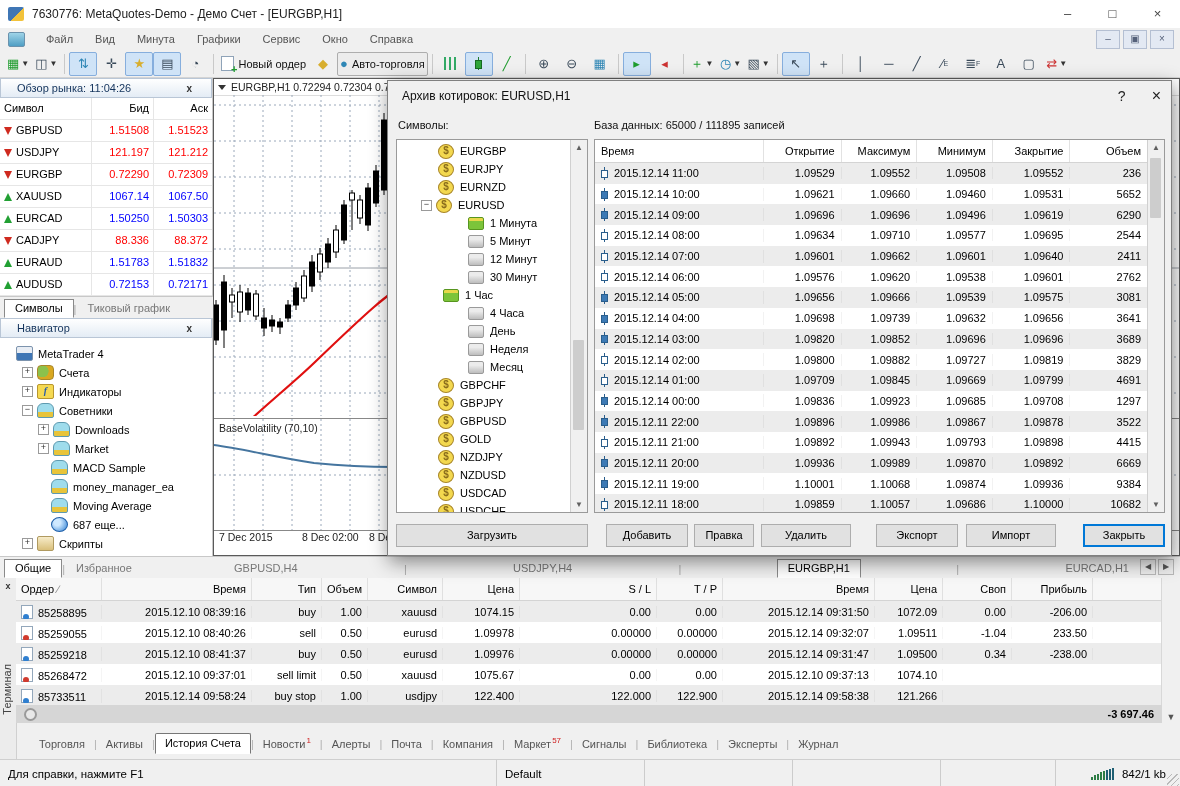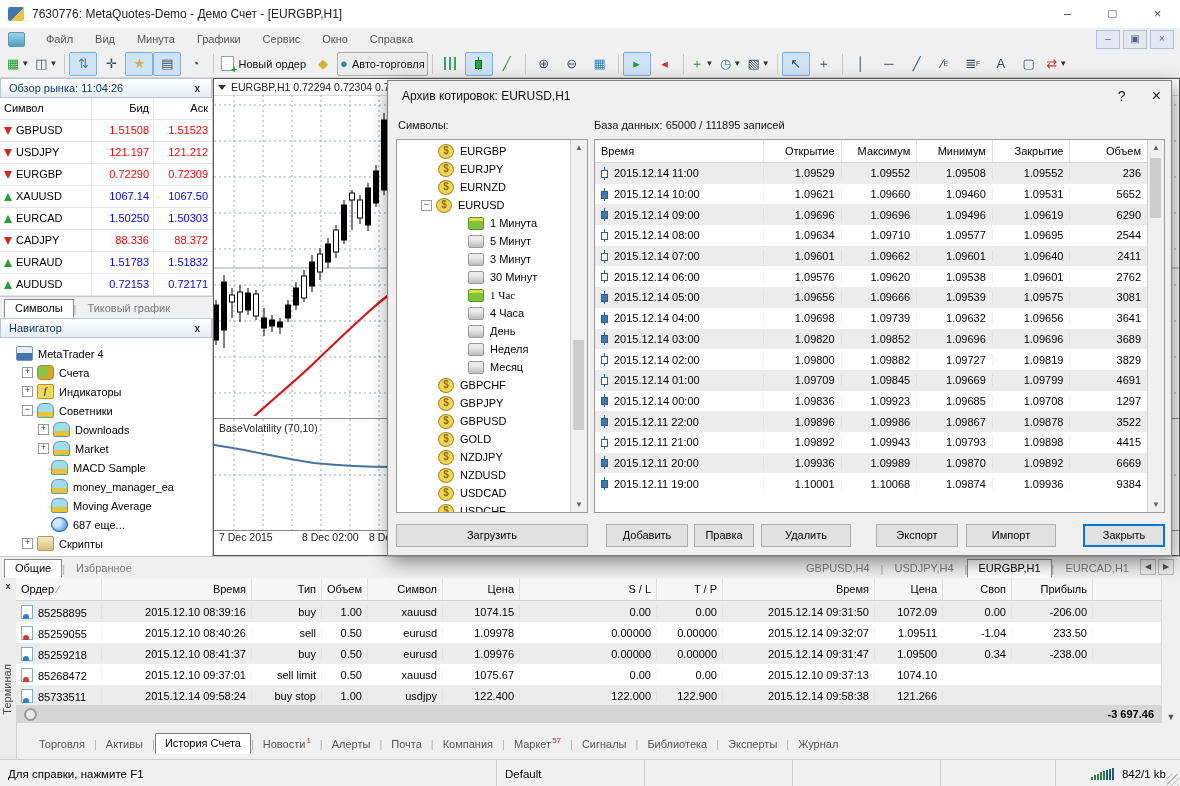--- a/index.html
+++ b/index.html
@@ -26,21 +26,21 @@
   .tbtn .lbl{font-size:11px;color:#111;margin-left:4px}
   .gi{font-size:13px}
   .gi.green{color:#1f9c2e}.gi.gold{color:#d8ae2e}.gi.teal{color:#2e86b5}.gi.red{color:#c33}
   .bars-ic{width:13px;height:13px;background:repeating-linear-gradient(90deg,#3a6 0 2px,transparent 2px 5px);}
   .cnd-ic{width:9px;height:13px;position:relative}
   .cnd-ic::before{content:"";position:absolute;left:4px;top:0;bottom:0;width:1px;background:#1f7a2e}
   .cnd-ic::after{content:"";position:absolute;left:1px;top:3px;width:5px;height:7px;background:#2ea53a;border:1px solid #176b22}
   .doc-ic{width:11px;height:13px;background:#fff;border:1px solid #8fa3b8;position:relative}
   .doc-ic.plus::after{content:"+";position:absolute;right:-4px;bottom:-5px;color:#1f9c2e;font-weight:bold;font-size:11px}
   
-  .panel-hdr{height:20px;background:linear-gradient(#ffffff,#e4ecf5);border:1px solid #b9c6d6;box-sizing:border-box;display:flex;align-items:center;padding:0 8px;color:#13335c}
+  .panel-hdr{height:20px;background:linear-gradient(#ffffff,#e4ecf5);border:1px solid #b9c6d6;box-sizing:border-box;display:flex;align-items:center;padding:0 16px;color:#13335c}
   .panel-hdr .x{margin-left:auto;color:#333;font-weight:bold;font-size:10px;padding:0 3px}
   .mw{position:absolute;left:0;top:78px;width:213px;height:240px;background:#fff;border-right:1px solid #c8c8c8;box-sizing:border-box}
   .mw-table{position:absolute;left:0;top:20px;right:0;bottom:0;background:#fff}
   .mw-row{display:flex;height:21px;line-height:21px;border-bottom:1px solid #e6e6e6}
   .mw-row .c{box-sizing:border-box;border-right:1px solid #e6e6e6;padding:0 4px;overflow:hidden;white-space:nowrap}
   .mw-row .c0{width:92px;display:flex;align-items:center;gap:4px}
   .mw-row .c1{width:62px;text-align:right}
   .mw-row .c2{flex:1;text-align:right;border-right:none}
   .mw-head{color:#000}
   .p-dn{color:#f00}.p-up{color:#00f}
@@ -94,21 +94,21 @@
   .num{text-align:right}
   .ci{display:inline-block;width:7px;height:13px;position:relative;margin-right:6px;flex:none}
   .ci::before{content:"";position:absolute;left:3px;top:0;bottom:0;width:1px;background:#2a5e8c}
   .ci i{position:absolute;left:0;top:3px;width:5px;height:6px;border:1px solid #2a5e8c;background:#fff}
   .ci.filled i{background:#3d7ab5}
   .btn{position:absolute;height:23px;background:#e1e1e1;border:1px solid #adadad;text-align:center;line-height:21px;font-size:11px;color:#000;box-sizing:border-box}
   .btn.primary{border:2px solid #0078d7;line-height:19px}
   
   .bstrip{position:absolute;left:0;top:556px;width:1180px;height:22px;background:#f0f0f0;border-top:1px solid #c8c8c8;display:flex;align-items:flex-end;box-sizing:border-box}
   .bstrip .zone-l{width:213px;display:flex;padding-left:4px;align-items:flex-end}
-  .bstrip .zone-c{flex:1;display:flex;justify-content:flex-end;padding-left:6px;align-items:flex-end}
+  .bstrip .zone-c{flex:1;display:flex;justify-content:space-between;padding-left:6px;align-items:flex-end}
   .scrollarrows{display:flex;gap:2px;margin:0 6px 3px 0}
   .sa{width:14px;height:14px;border:1px solid #b8b8b8;background:#ececec;color:#555;font-size:8px;text-align:center;line-height:13px}
   
   .terminal{position:absolute;left:0;top:578px;width:1180px;height:181px;background:#f0f0f0}
   .term-side{position:absolute;left:0;top:0;width:16px;height:181px;background:#ececec;border-right:1px solid #d0d0d0}
   .term-side .x{position:absolute;top:2px;left:2px;width:12px;height:12px;font-size:9px;font-weight:bold;color:#333;text-align:center;line-height:12px}
   .term-side .vtxt{position:absolute;left:1px;top:86px;writing-mode:vertical-rl;transform:rotate(180deg);color:#444;font-size:11px}
   .tgrid{position:absolute;left:16px;top:0;right:0;height:145px;background:#fff}
   .t-hrow{display:flex;height:22px;line-height:22px;background:#f7f7f7;border-bottom:1px solid #d4d4d4}
   .t-hrow .hc{box-sizing:border-box;padding:0 5px;border-right:1px solid #e0e0e0;color:#000;overflow:hidden;white-space:nowrap}
@@ -559,27 +559,27 @@
         <div class="dtrow" style="padding-left: 71px;">
           <span class="db active"></span>
           <span>1 Минута</span>
         </div>
         <div class="dtrow" style="padding-left: 71px;">
           <span class="db"></span>
           <span>5 Минут</span>
         </div>
         <div class="dtrow" style="padding-left: 71px;">
           <span class="db"></span>
-          <span>3 Минут</span>
+          <span>12 Минут</span>
         </div>
         <div class="dtrow" style="padding-left: 71px;">
           <span class="db"></span>
           <span>30 Минут</span>
         </div>
-        <div class="dtrow" style="padding-left: 71px; font-family: Liberation Serif, serif;">
+        <div class="dtrow" style="padding-left: 46px;">
           <span class="db active"></span>
           <span>1 Час</span>
         </div>
         <div class="dtrow" style="padding-left: 71px;">
           <span class="db"></span>
           <span>4 Часа</span>
         </div>
         <div class="dtrow" style="padding-left: 71px;">
           <span class="db"></span>
           <span>День</span>
@@ -794,20 +794,30 @@
         </div>
         <div class="dt-row">
           <span class="dc" style="width: 170px; display: flex; align-items: center;"><span class="ci filled">
               <i></i>
             </span>2015.12.11 19:00</span>
           <span class="dc num" style="width: 78px;">1.10001</span>
           <span class="dc num" style="width: 76px;">1.10068</span>
           <span class="dc num" style="width: 76px; text-align: right;">1.09874</span>
           <span class="dc num" style="width: 78px;">1.09936</span>
           <span class="dc num" style="width: 78px;">9384</span>
+        </div>
+        <div class="dt-row alt">
+          <span class="dc" style="width: 170px; display: flex; align-items: center;"><span class="ci">
+              <i></i>
+            </span>2015.12.11 18:00</span>
+          <span class="dc num" style="width: 78px;">1.09859</span>
+          <span class="dc num" style="width: 76px;">1.10057</span>
+          <span class="dc num" style="width: 76px;">1.09686</span>
+          <span class="dc num" style="width: 78px;">1.10000</span>
+          <span class="dc num" style="width: 78px;">10682</span>
         </div>
       </div>
     <div class="vscroll">
       <span class="arr" style="top:0">▲</span>
       <span class="arr" style="bottom:0">▼</span>
       <span class="thumb" style="top:18px;height:60px"></span>
     </div>
   </div>
 
   <div id="dlg-buttons">

